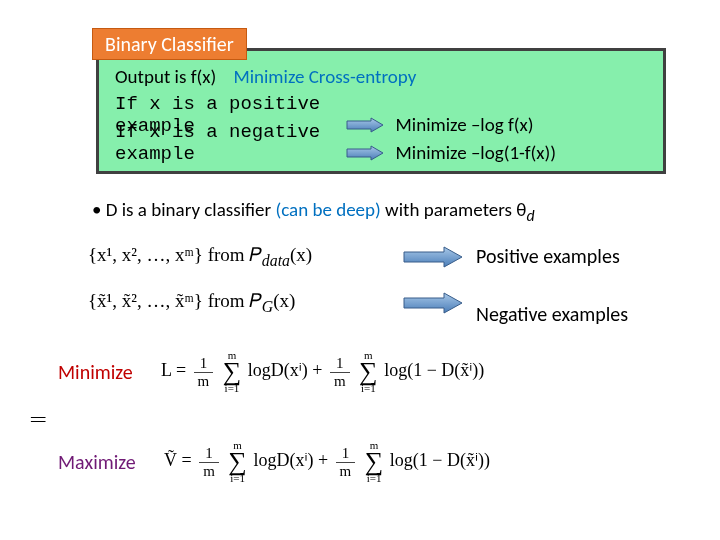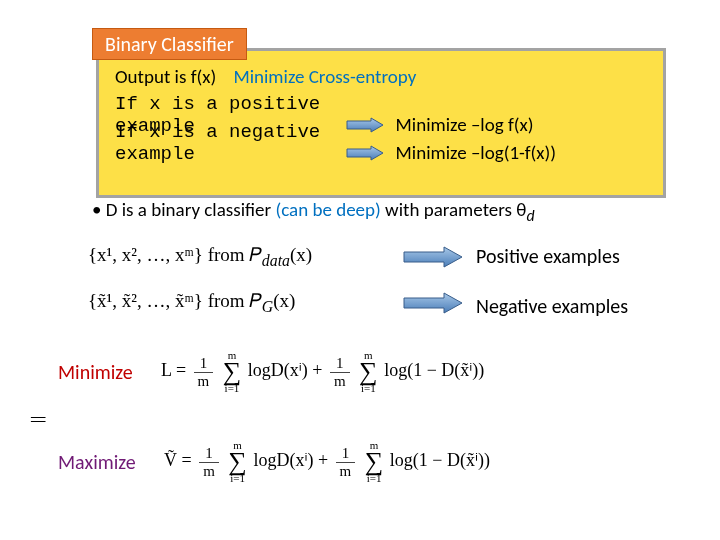--- a/index.html
+++ b/index.html
@@ -25,23 +25,23 @@
     padding: 3px 12px;
     font-size: 20px;
     z-index: 2;
   }
   .box {
     position: absolute;
     top: 48px;
     left: 96px;
     width: 532px;
     height: 110px;
-    border: 3px solid #a3a3a3;
-    background: #fde047;
-    padding: 10px 16px 24px 16px;
+    border: 3px solid #404040;
+    background: #86efac;
+    padding: 10px 16px 0 16px;
   }
   .box .row1 { margin-top: 4px; }
   .ce { color: #0070c0; }
   .box .row { position: relative; height: 28px; }
   .arrow-small {
     display: inline-block;
     vertical-align: middle;
     margin: 0 6px;
   }
   .box .left { display:inline-block; width: 220px; font-family: Liberation Mono, monospace; }
@@ -157,21 +157,21 @@
   <span class="ex-label" style="top:244px; left:476px;">Positive examples</span>
 
   <div class="ex-row ex2">
     <span>{x̃¹, x̃², …, x̃ᵐ} from 𝑃</span><sub><i>G</i></sub><span>(x)</span>
   </div>
   <span class="arrow-big" style="top:292px; left:402px;">
     <svg width="62" height="22">
         <path d="M2 6 L42 6 L42 1 L60 11 L42 21 L42 16 L2 16 Z" fill="url(#g1)" stroke="#385d8a" stroke-width="1"></path>
       </svg>
   </span>
-  <span class="ex-label" style="top:294px; left:476px;">Negative examples</span>
+  <span class="ex-label" style="top:302px; left:476px;">Negative examples</span>
 
   <div class="eq-row minL">
     <span class="word min-col">Minimize</span>
     <span class="eqimg">
       <span>L =</span>
       <span class="frac"><span class="n">1</span><span class="d">m</span></span>
       <span class="sum"><span class="t">m</span><span class="s">∑</span><span class="b">i=1</span></span>
       <span> logD(xⁱ) + </span>
       <span class="frac"><span class="n">1</span><span class="d">m</span></span>
       <span class="sum"><span class="t">m</span><span class="s">∑</span><span class="b">i=1</span></span>

